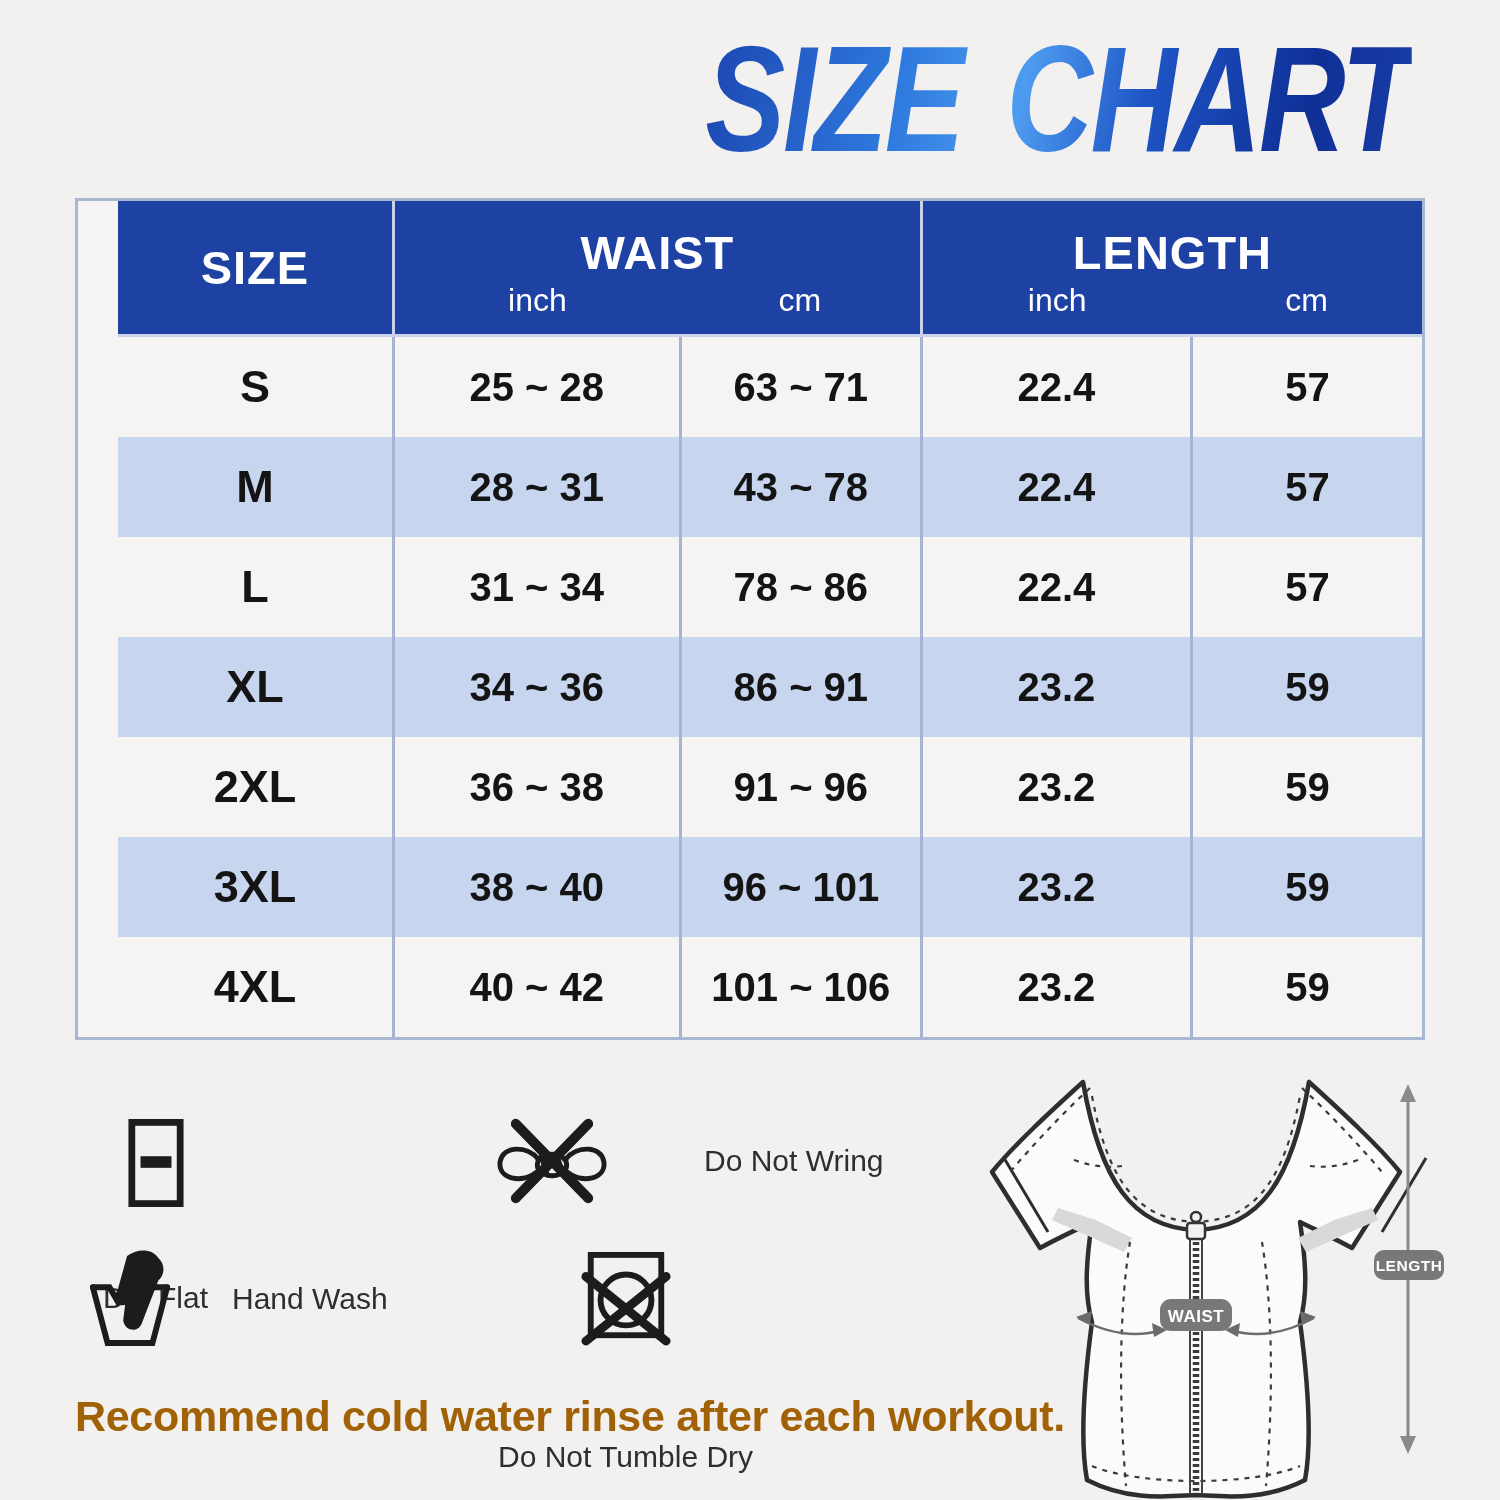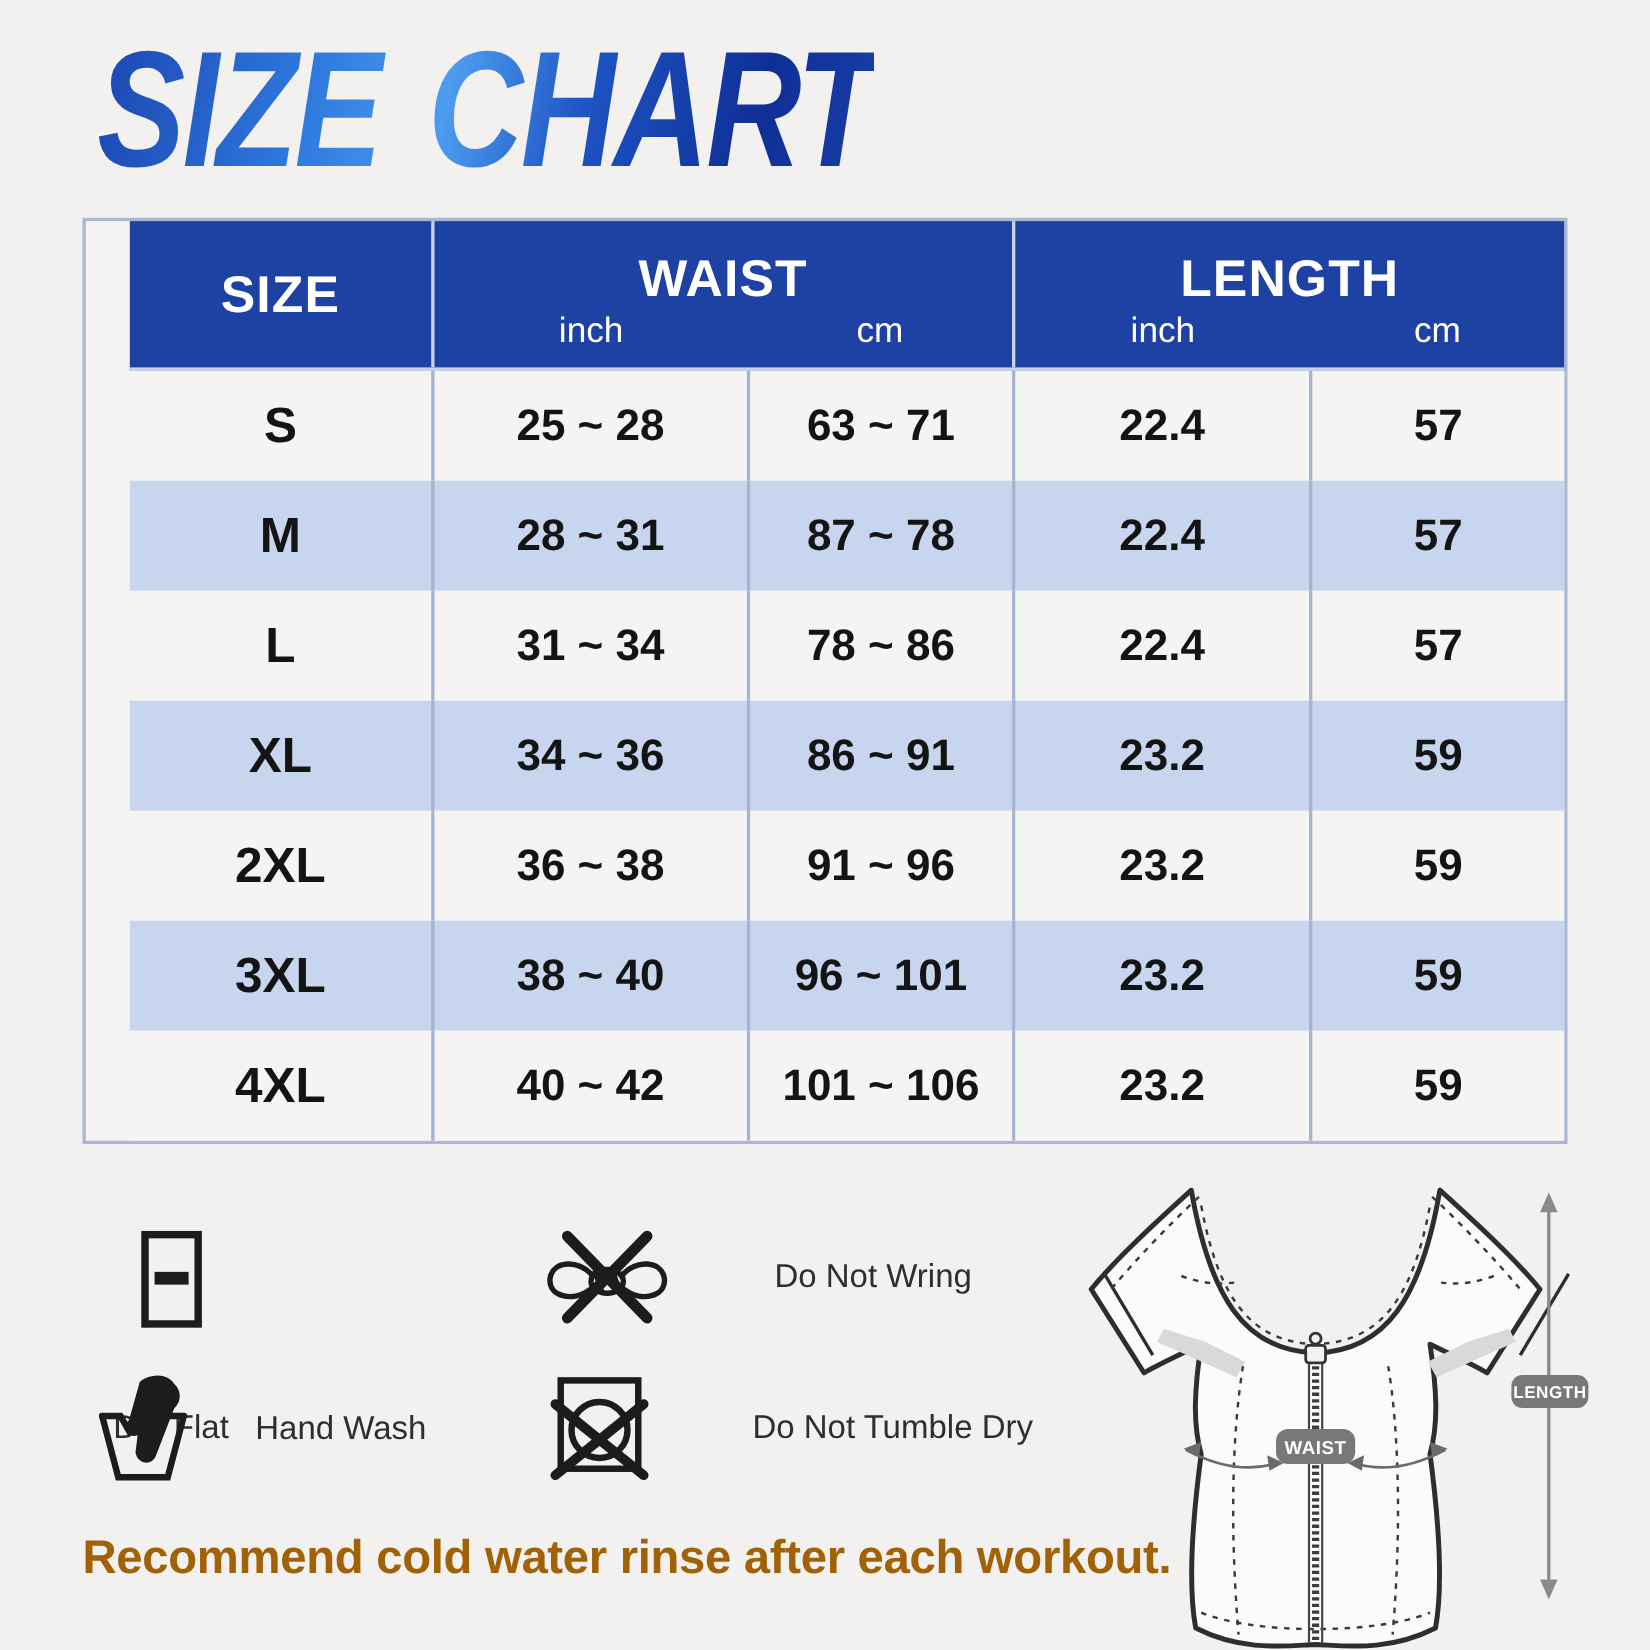--- a/index.html
+++ b/index.html
@@ -3,21 +3,21 @@
 <meta charset="utf-8">
 <style>
   html,body{margin:0;padding:0;}
   body{
     width:1500px;height:1500px;position:relative;overflow:hidden;
     background:#f2f1ef;
     font-family:"Liberation Sans", sans-serif;
   }
   
   .title{
-    position:absolute;top:24px;left:0;width:100%;text-align:left;
+    position:absolute;top:24px;left:0;width:100%;text-align:right;
     font-size:150px;line-height:1.0;font-weight:900;font-style:italic;
     letter-spacing:-3px;word-spacing:16px;white-space:nowrap;
   }
   .title .grad{
     display:inline-block;transform:scaleX(0.80);transform-origin:50% 50%;
     background:linear-gradient(105deg,#1c45b0 0%,#2e7ade 28%,#4d9cf0 45%,#1e54c4 62%,#0f2f96 84%,#1a3fa8 100%);
     -webkit-background-clip:text;background-clip:text;color:transparent;
   }
   
   .size-table{
@@ -49,21 +49,21 @@
   .td + .td{border-left:3px solid #a6b4d2;}
   .td.size{font-size:45px;}
   
   .care-item{
     position:absolute;display:flex;align-items:center;
     color:#2e2e2e;font-size:30px;font-weight:400;white-space:nowrap;
   }
   #care-dry-flat{left:103px;top:1116px;gap:71px;flex-direction:column;}
   #care-do-not-wring{left:492px;top:1112px;gap:92px;}
   #care-hand-wash{left:88px;top:1248px;gap:60px;text-align:center;}
-  #care-do-not-tumble-dry{left:498px;top:1248px;gap:92px;}
+  #care-do-not-tumble-dry{left:498px;top:1248px;gap:92px;flex-direction:column;}
   
   .garment{position:absolute;left:980px;top:1062px;}
   
   .note{
     position:absolute;left:75px;top:1392px;
     font-size:43px;font-weight:800;color:#a16207;letter-spacing:-0.3px;
     white-space:nowrap;
   }
 </style>
 </head>
@@ -97,21 +97,21 @@
   <div class="trow">
     <div class="td size">S</div>
     <div class="td">25 ~ 28</div>
     <div class="td">63 ~ 71</div>
     <div class="td">22.4</div>
     <div class="td">57</div>
   </div>
   <div class="trow alt">
     <div class="td size">M</div>
     <div class="td">28 ~ 31</div>
-    <div class="td">87 ~ 78</div>
+    <div class="td">43 ~ 78</div>
     <div class="td">22.4</div>
     <div class="td">57</div>
   </div>
   <div class="trow">
     <div class="td size">L</div>
     <div class="td">31 ~ 34</div>
     <div class="td">78 ~ 86</div>
     <div class="td">22.4</div>
     <div class="td">57</div>
   </div>

